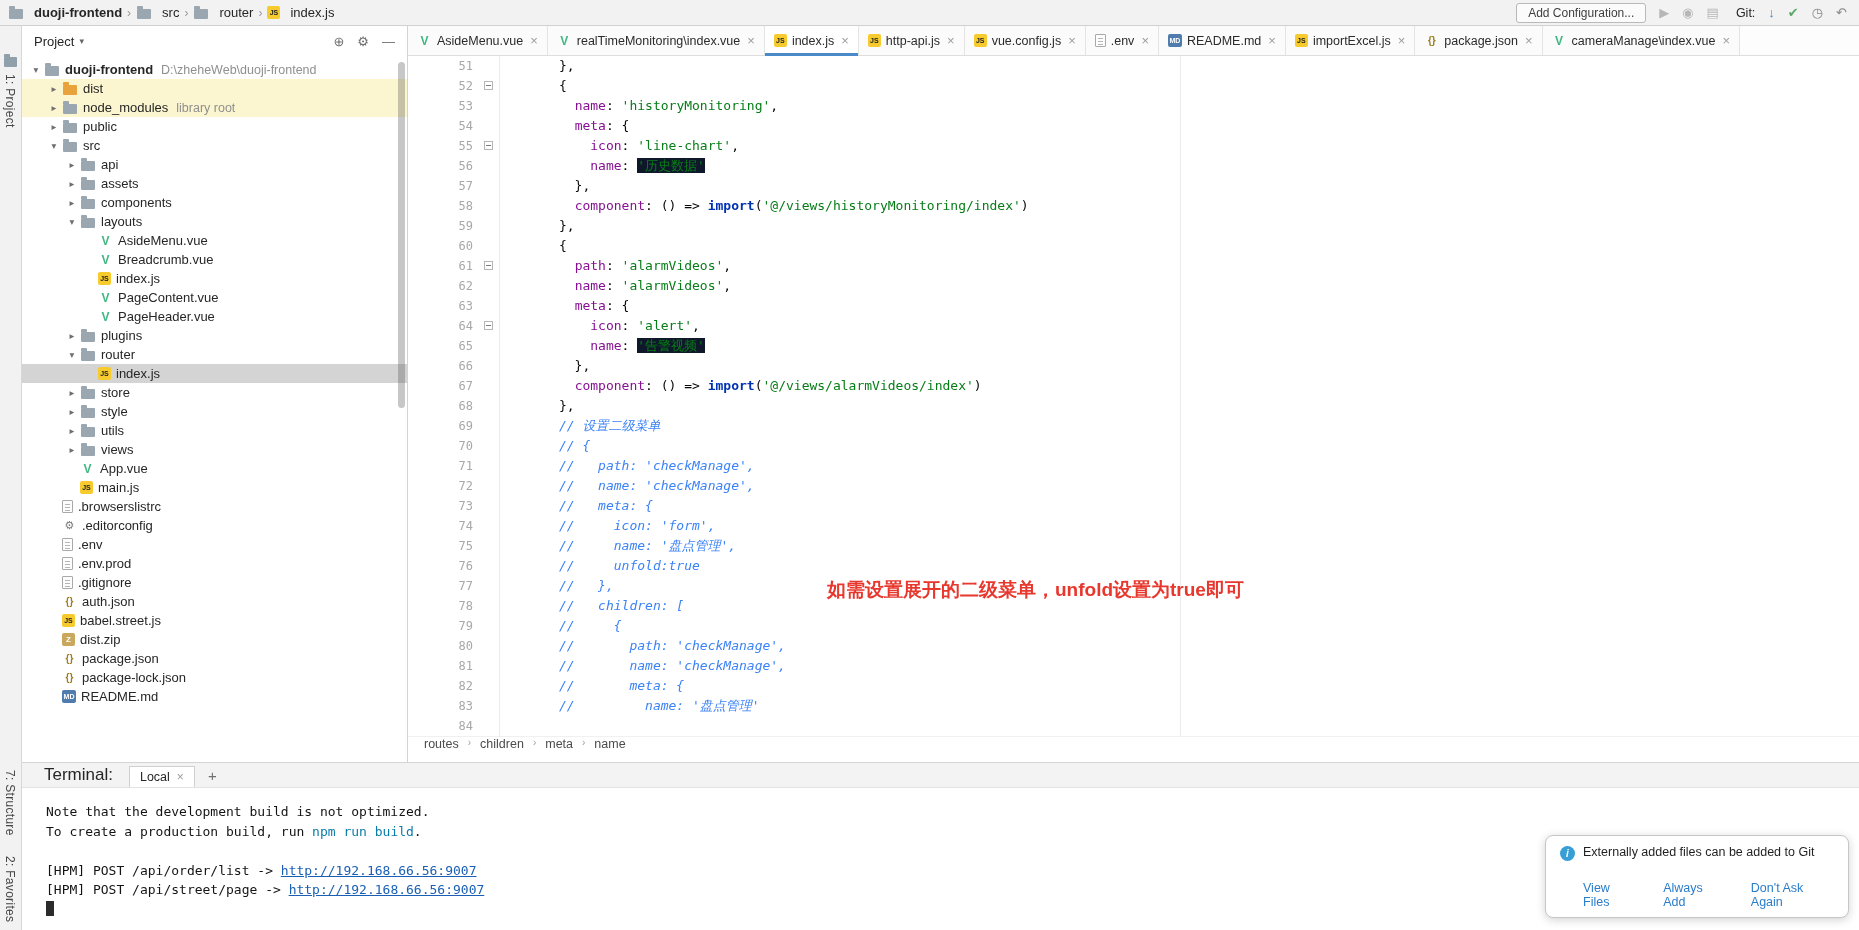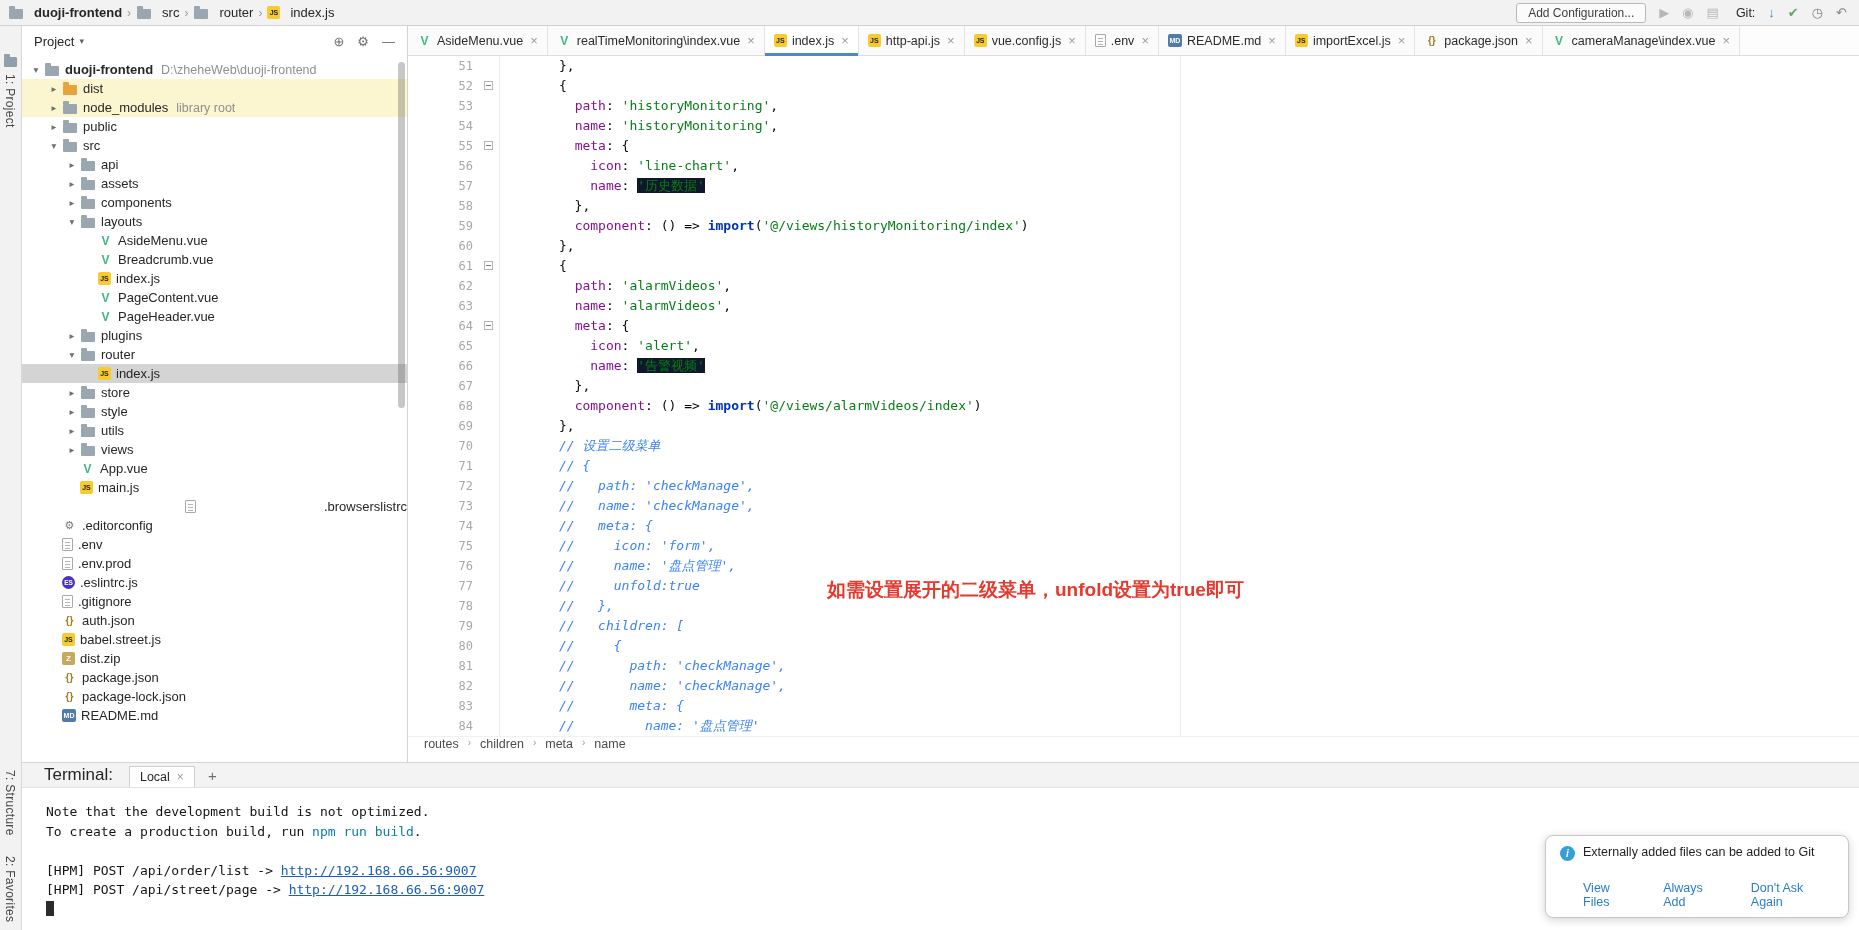--- a/index.html
+++ b/index.html
@@ -284,44 +284,39 @@
         <div class="tree-row" style="padding-left: 42px;">
           <span class="chevron"></span>
           <span class="ic ic-vue">V</span>
           <span class="tree-label">App.vue</span>
         </div>
         <div class="tree-row" style="padding-left: 42px;">
           <span class="chevron"></span>
           <span class="ic ic-js">JS</span>
           <span class="tree-label">main.js</span>
         </div>
-        <div class="tree-row" style="padding-left: 24px; justify-content: space-between;">
+        <div class="tree-row" style="padding-left: 24px;">
           <span class="chevron"></span>
           <span class="ic ic-text"></span>
           <span class="tree-label">.browserslistrc</span>
         </div>
         <div class="tree-row" style="padding-left: 24px;">
           <span class="chevron"></span>
           <span class="ic ic-gear">⚙</span>
           <span class="tree-label">.editorconfig</span>
         </div>
         <div class="tree-row" style="padding-left: 24px;">
           <span class="chevron"></span>
           <span class="ic ic-text"></span>
           <span class="tree-label">.env</span>
         </div>
         <div class="tree-row" style="padding-left: 24px;">
           <span class="chevron"></span>
           <span class="ic ic-text"></span>
           <span class="tree-label">.env.prod</span>
-        </div>
-        <div class="tree-row" style="padding-left: 24px;">
-          <span class="chevron"></span>
-          <span class="ic ic-eslint">ES</span>
-          <span class="tree-label">.eslintrc.js</span>
         </div>
         <div class="tree-row" style="padding-left: 24px;">
           <span class="chevron"></span>
           <span class="ic ic-text"></span>
           <span class="tree-label">.gitignore</span>
         </div>
         <div class="tree-row" style="padding-left: 24px;">
           <span class="chevron"></span>
           <span class="ic ic-json">{}</span>
           <span class="tree-label">auth.json</span>
@@ -513,21 +508,20 @@
           <div class="gutter-line">
             <span class="line-number">83</span>
           </div>
           <div class="gutter-line">
             <span class="line-number">84</span>
           </div>
         </div>
       <div id="code">
           <div class="code-line"><span class="seg-p">      },</span></div>
           <div class="code-line"><span class="seg-p">      {</span></div>
-          <div class="code-line"><span class="seg-p">        </span><span class="seg-k">path</span><span class="seg-p">: </span><span class="seg-s">'historyMonitoring'</span><span class="seg-p">,</span></div>
           <div class="code-line"><span class="seg-p">        </span><span class="seg-k">name</span><span class="seg-p">: </span><span class="seg-s">'historyMonitoring'</span><span class="seg-p">,</span></div>
           <div class="code-line"><span class="seg-p">        </span><span class="seg-k">meta</span><span class="seg-p">: {</span></div>
           <div class="code-line"><span class="seg-p">          </span><span class="seg-k">icon</span><span class="seg-p">: </span><span class="seg-s">'line-chart'</span><span class="seg-p">,</span></div>
           <div class="code-line"><span class="seg-p">          </span><span class="seg-k">name</span><span class="seg-p">: </span><span class="seg-h">'历史数据'</span></div>
           <div class="code-line"><span class="seg-p">        },</span></div>
           <div class="code-line"><span class="seg-p">        </span><span class="seg-k">component</span><span class="seg-p">: () =&gt; </span><span class="seg-kw">import</span><span class="seg-p">(</span><span class="seg-s">'@/views/historyMonitoring/index'</span><span class="seg-p">)</span></div>
           <div class="code-line"><span class="seg-p">      },</span></div>
           <div class="code-line"><span class="seg-p">      {</span></div>
           <div class="code-line"><span class="seg-p">        </span><span class="seg-k">path</span><span class="seg-p">: </span><span class="seg-s">'alarmVideos'</span><span class="seg-p">,</span></div>
           <div class="code-line"><span class="seg-p">        </span><span class="seg-k">name</span><span class="seg-p">: </span><span class="seg-s">'alarmVideos'</span><span class="seg-p">,</span></div>

